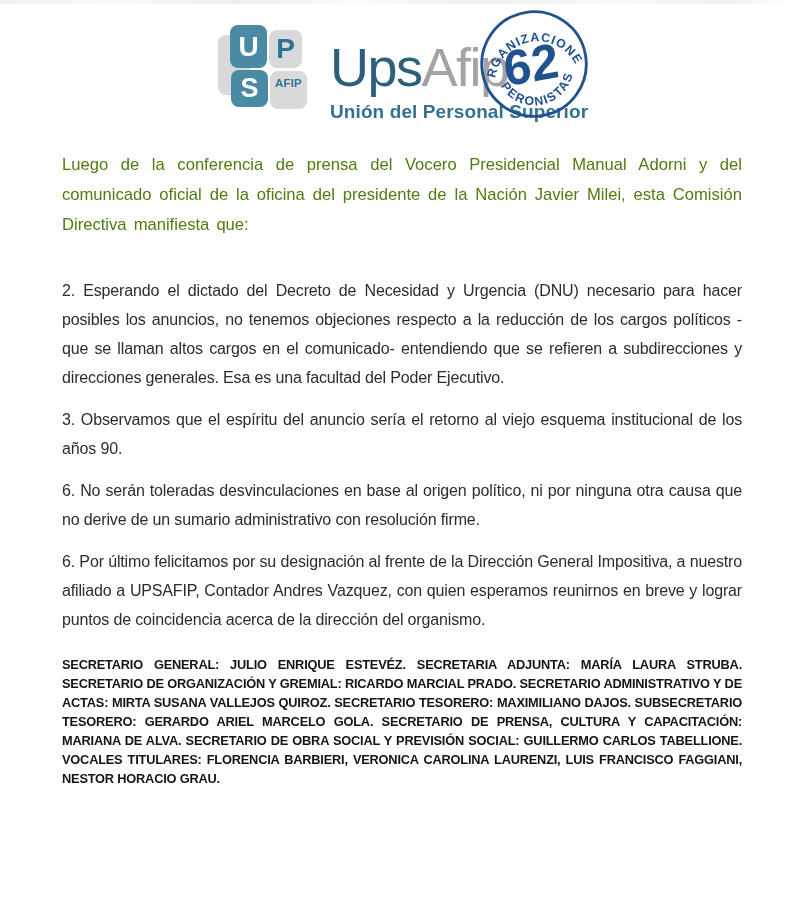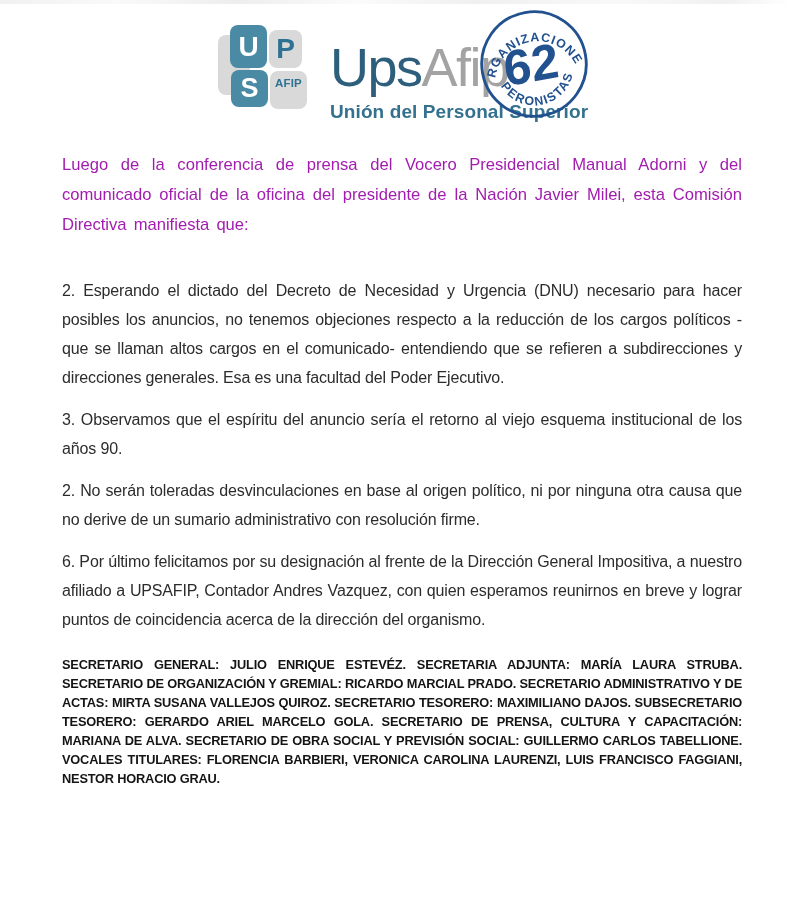--- a/index.html
+++ b/index.html
@@ -36,21 +36,21 @@
   .wm-afip{color:var(--wm-gray);}
   .wordmark-sub{margin-top:7px;font-size:19px;font-weight:700;color:var(--wm-sub);
                 letter-spacing:.1px;white-space:nowrap;}
 
   .stamp{position:absolute;left:477px;top:7px;width:114px;height:114px;}
 
   
   .doc{position:absolute;top:150px;left:0;width:790px;padding:0 48px 0 62px;box-sizing:border-box;}
   .doc p{margin:0;text-align:justify;}
   .intro{
-    font-size:16.6px;line-height:30px;color:#a21caf;letter-spacing:0;
+    font-size:16.6px;line-height:30px;color:#4d7c0f;letter-spacing:0;
     word-spacing:2.5px;margin-bottom:36px !important;
   }
   .item{
     font-size:16px;line-height:29px;color:#2c2c2c;letter-spacing:-.15px;
     margin-bottom:13px !important;
   }
   .committee{
     margin-top:21px !important;
     font-size:12.8px;font-weight:700;line-height:19px;color:#141414;
     letter-spacing:-.2px;text-align:justify;
@@ -94,18 +94,18 @@
   </svg>
 </div>
 
 <div class="doc">
   <p class="intro">Luego de la conferencia de prensa del Vocero Presidencial Manual Adorni y del comunicado oficial de la oficina del presidente de la Nación Javier Milei, esta Comisión Directiva manifiesta que:</p>
 
   <div>
 
       <p class="item">2. Esperando el dictado del Decreto de Necesidad y Urgencia (DNU) necesario para hacer posibles los anuncios, no tenemos objeciones respecto a la reducción de los cargos políticos -que se llaman altos cargos en el comunicado- entendiendo que se refieren a subdirecciones y direcciones generales. Esa es una facultad del Poder Ejecutivo.</p>
       <p class="item">3. Observamos que el espíritu del anuncio sería el retorno al viejo esquema institucional de los años 90.</p>
-      <p class="item">2. No serán toleradas desvinculaciones en base al origen político, ni por ninguna otra causa que no derive de un sumario administrativo con resolución firme.</p>
+      <p class="item">6. No serán toleradas desvinculaciones en base al origen político, ni por ninguna otra causa que no derive de un sumario administrativo con resolución firme.</p>
       <p class="item">6. Por último felicitamos por su designación al frente de la Dirección General Impositiva, a nuestro afiliado a UPSAFIP, Contador Andres Vazquez, con quien esperamos reunirnos en breve y lograr puntos de coincidencia acerca de la dirección del organismo.</p>
     </div>
 
   <p class="committee">SECRETARIO GENERAL: JULIO ENRIQUE ESTEVÉZ. SECRETARIA ADJUNTA: MARÍA LAURA STRUBA. SECRETARIO DE ORGANIZACIÓN Y GREMIAL: RICARDO MARCIAL PRADO. SECRETARIO ADMINISTRATIVO Y DE ACTAS: MIRTA SUSANA VALLEJOS QUIROZ. SECRETARIO TESORERO: MAXIMILIANO DAJOS. SUBSECRETARIO TESORERO: GERARDO ARIEL MARCELO GOLA. SECRETARIO DE PRENSA, CULTURA Y CAPACITACIÓN: MARIANA DE ALVA. SECRETARIO DE OBRA SOCIAL Y PREVISIÓN SOCIAL: GUILLERMO CARLOS TABELLIONE. VOCALES TITULARES: FLORENCIA BARBIERI, VERONICA CAROLINA LAURENZI, LUIS FRANCISCO FAGGIANI, NESTOR HORACIO GRAU.</p>
 </div>
 
 </body></html>

